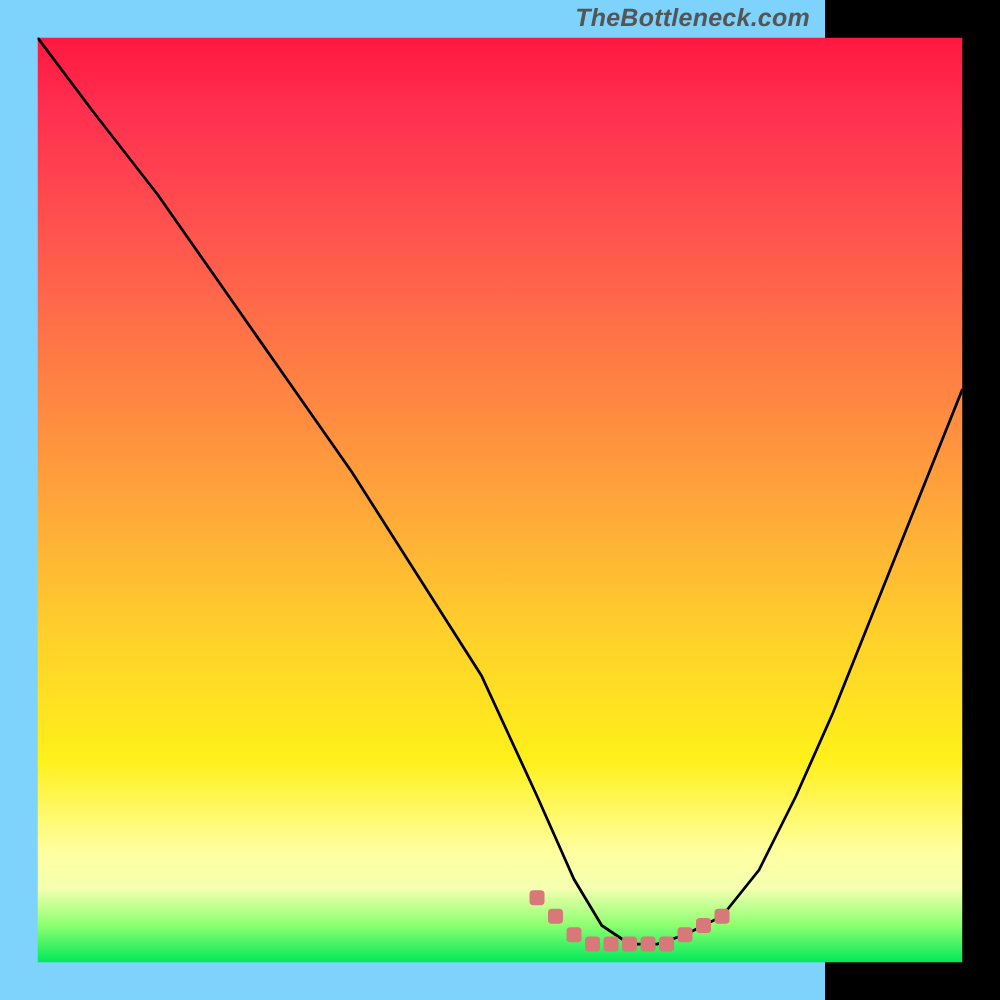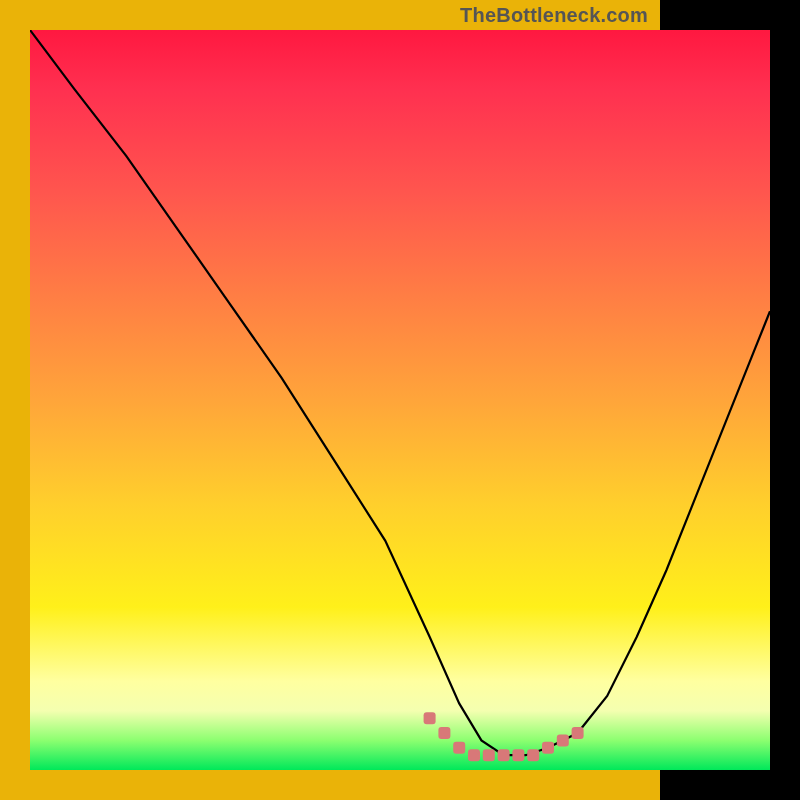--- a/index.html
+++ b/index.html
@@ -8,21 +8,22 @@
     background: #000;
     width: 800px;
     height: 800px;
     overflow: hidden;
     font-family: Arial, Helvetica, sans-serif;
   }
   .stage {
     position: relative;
     width: 660px;
     height: 800px;
-    background: #eab308;
+    background: #7dd3fc;
+    font-style: italic;
   }
   .watermark {
     position: absolute;
     top: 4px;
     right: 12px;
     color: #555;
     font-size: 20px;
     font-weight: 600;
     letter-spacing: 0.2px;
     z-index: 5;

